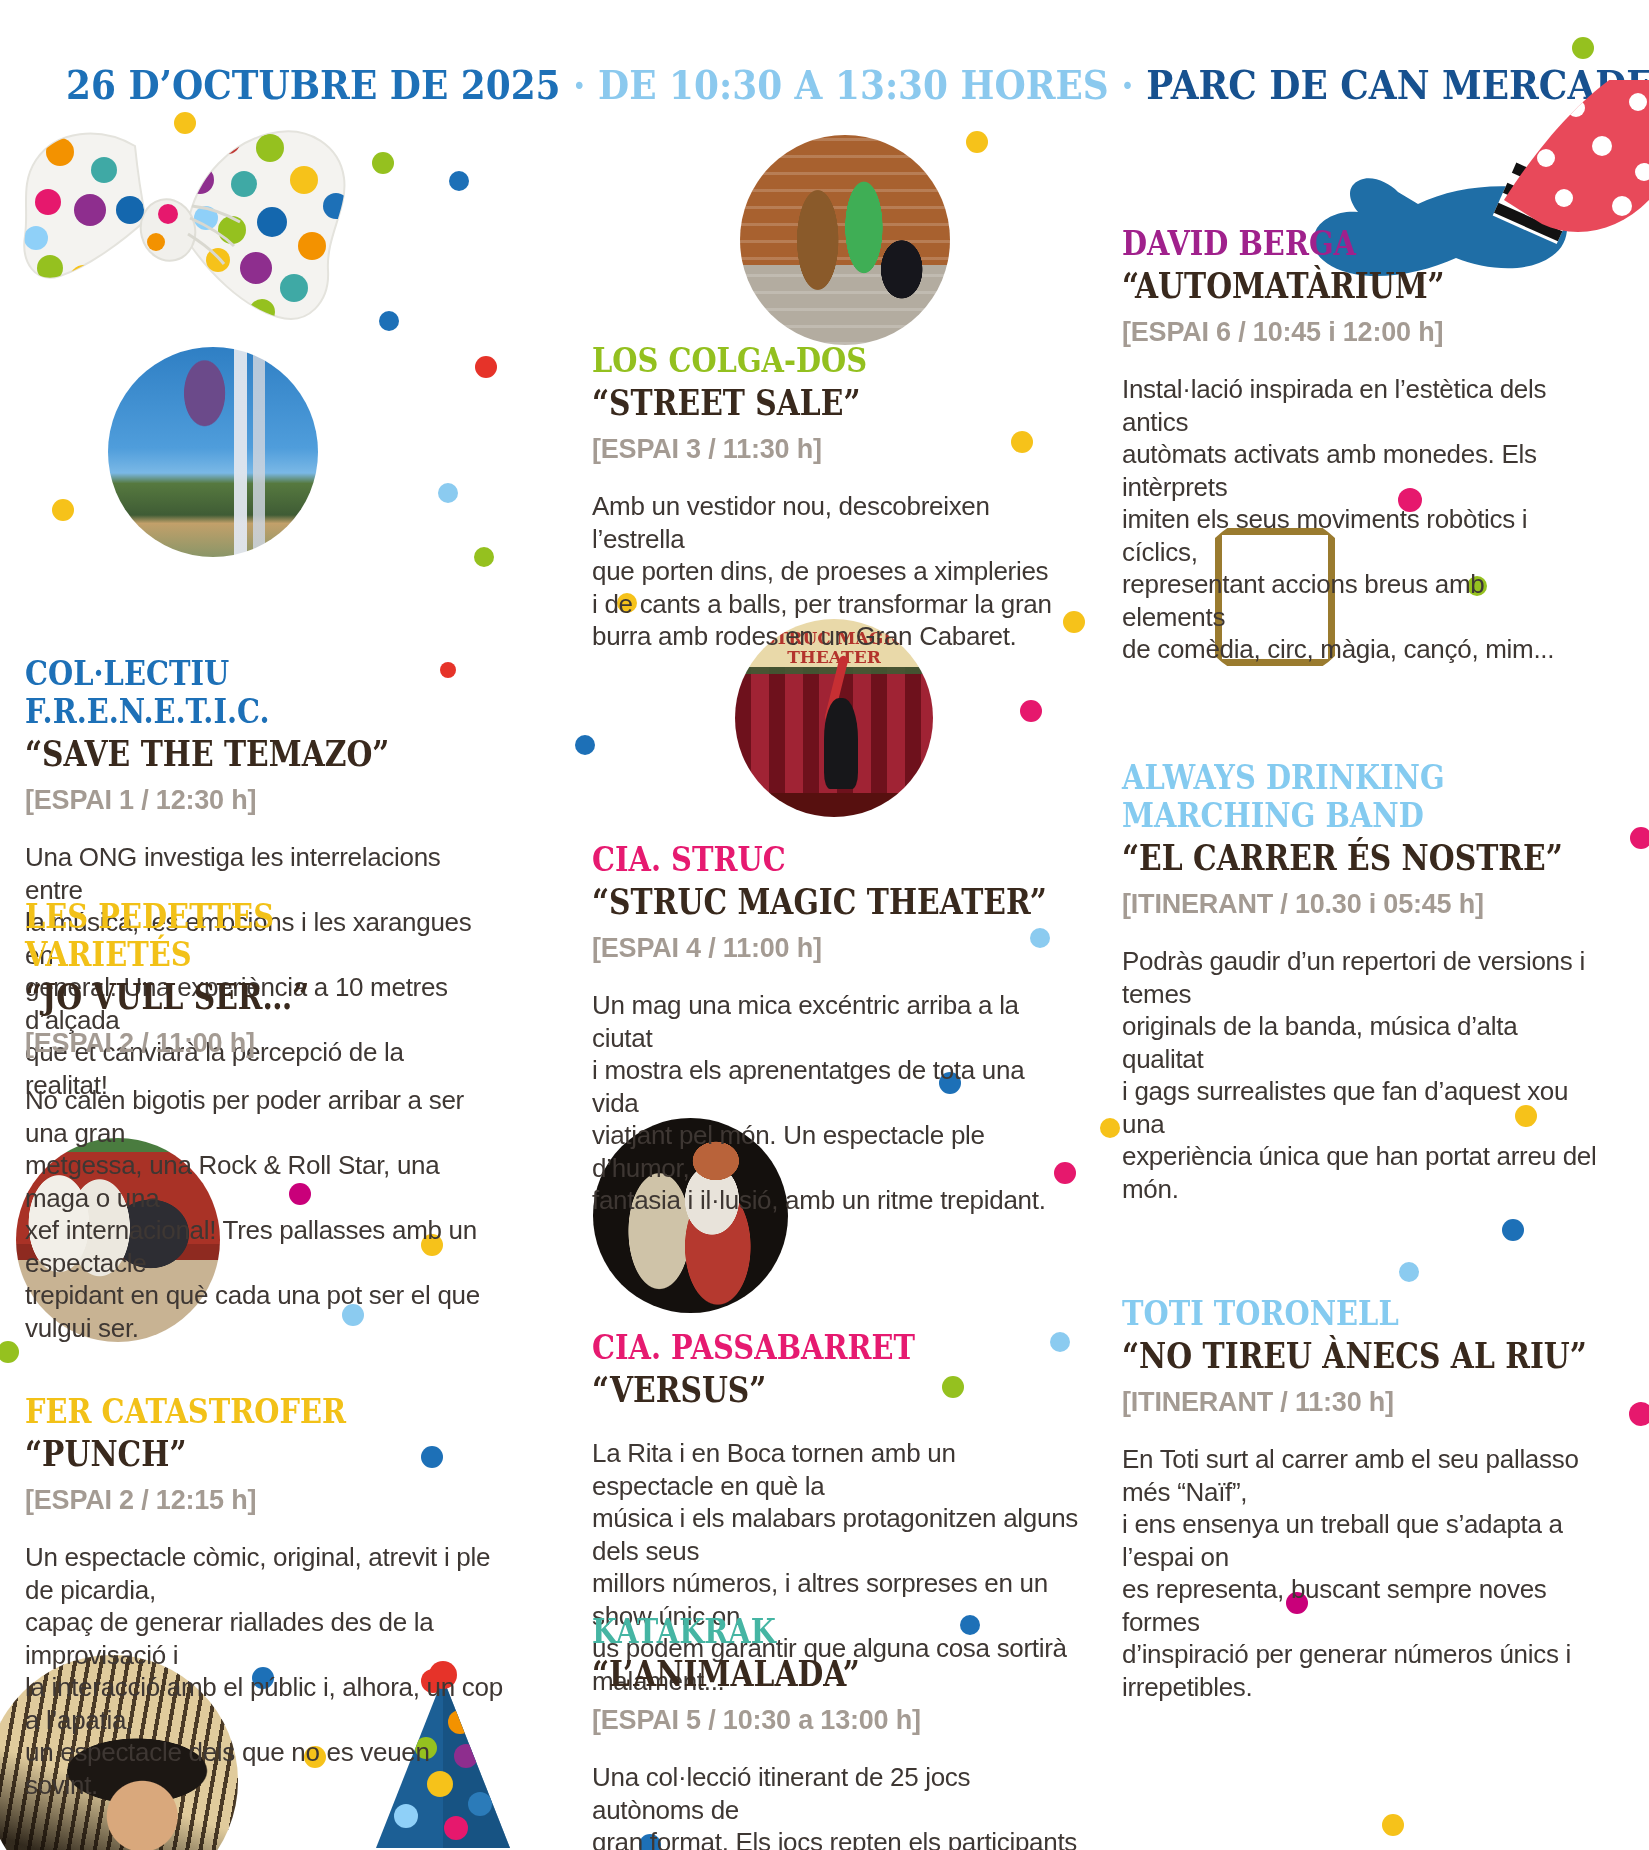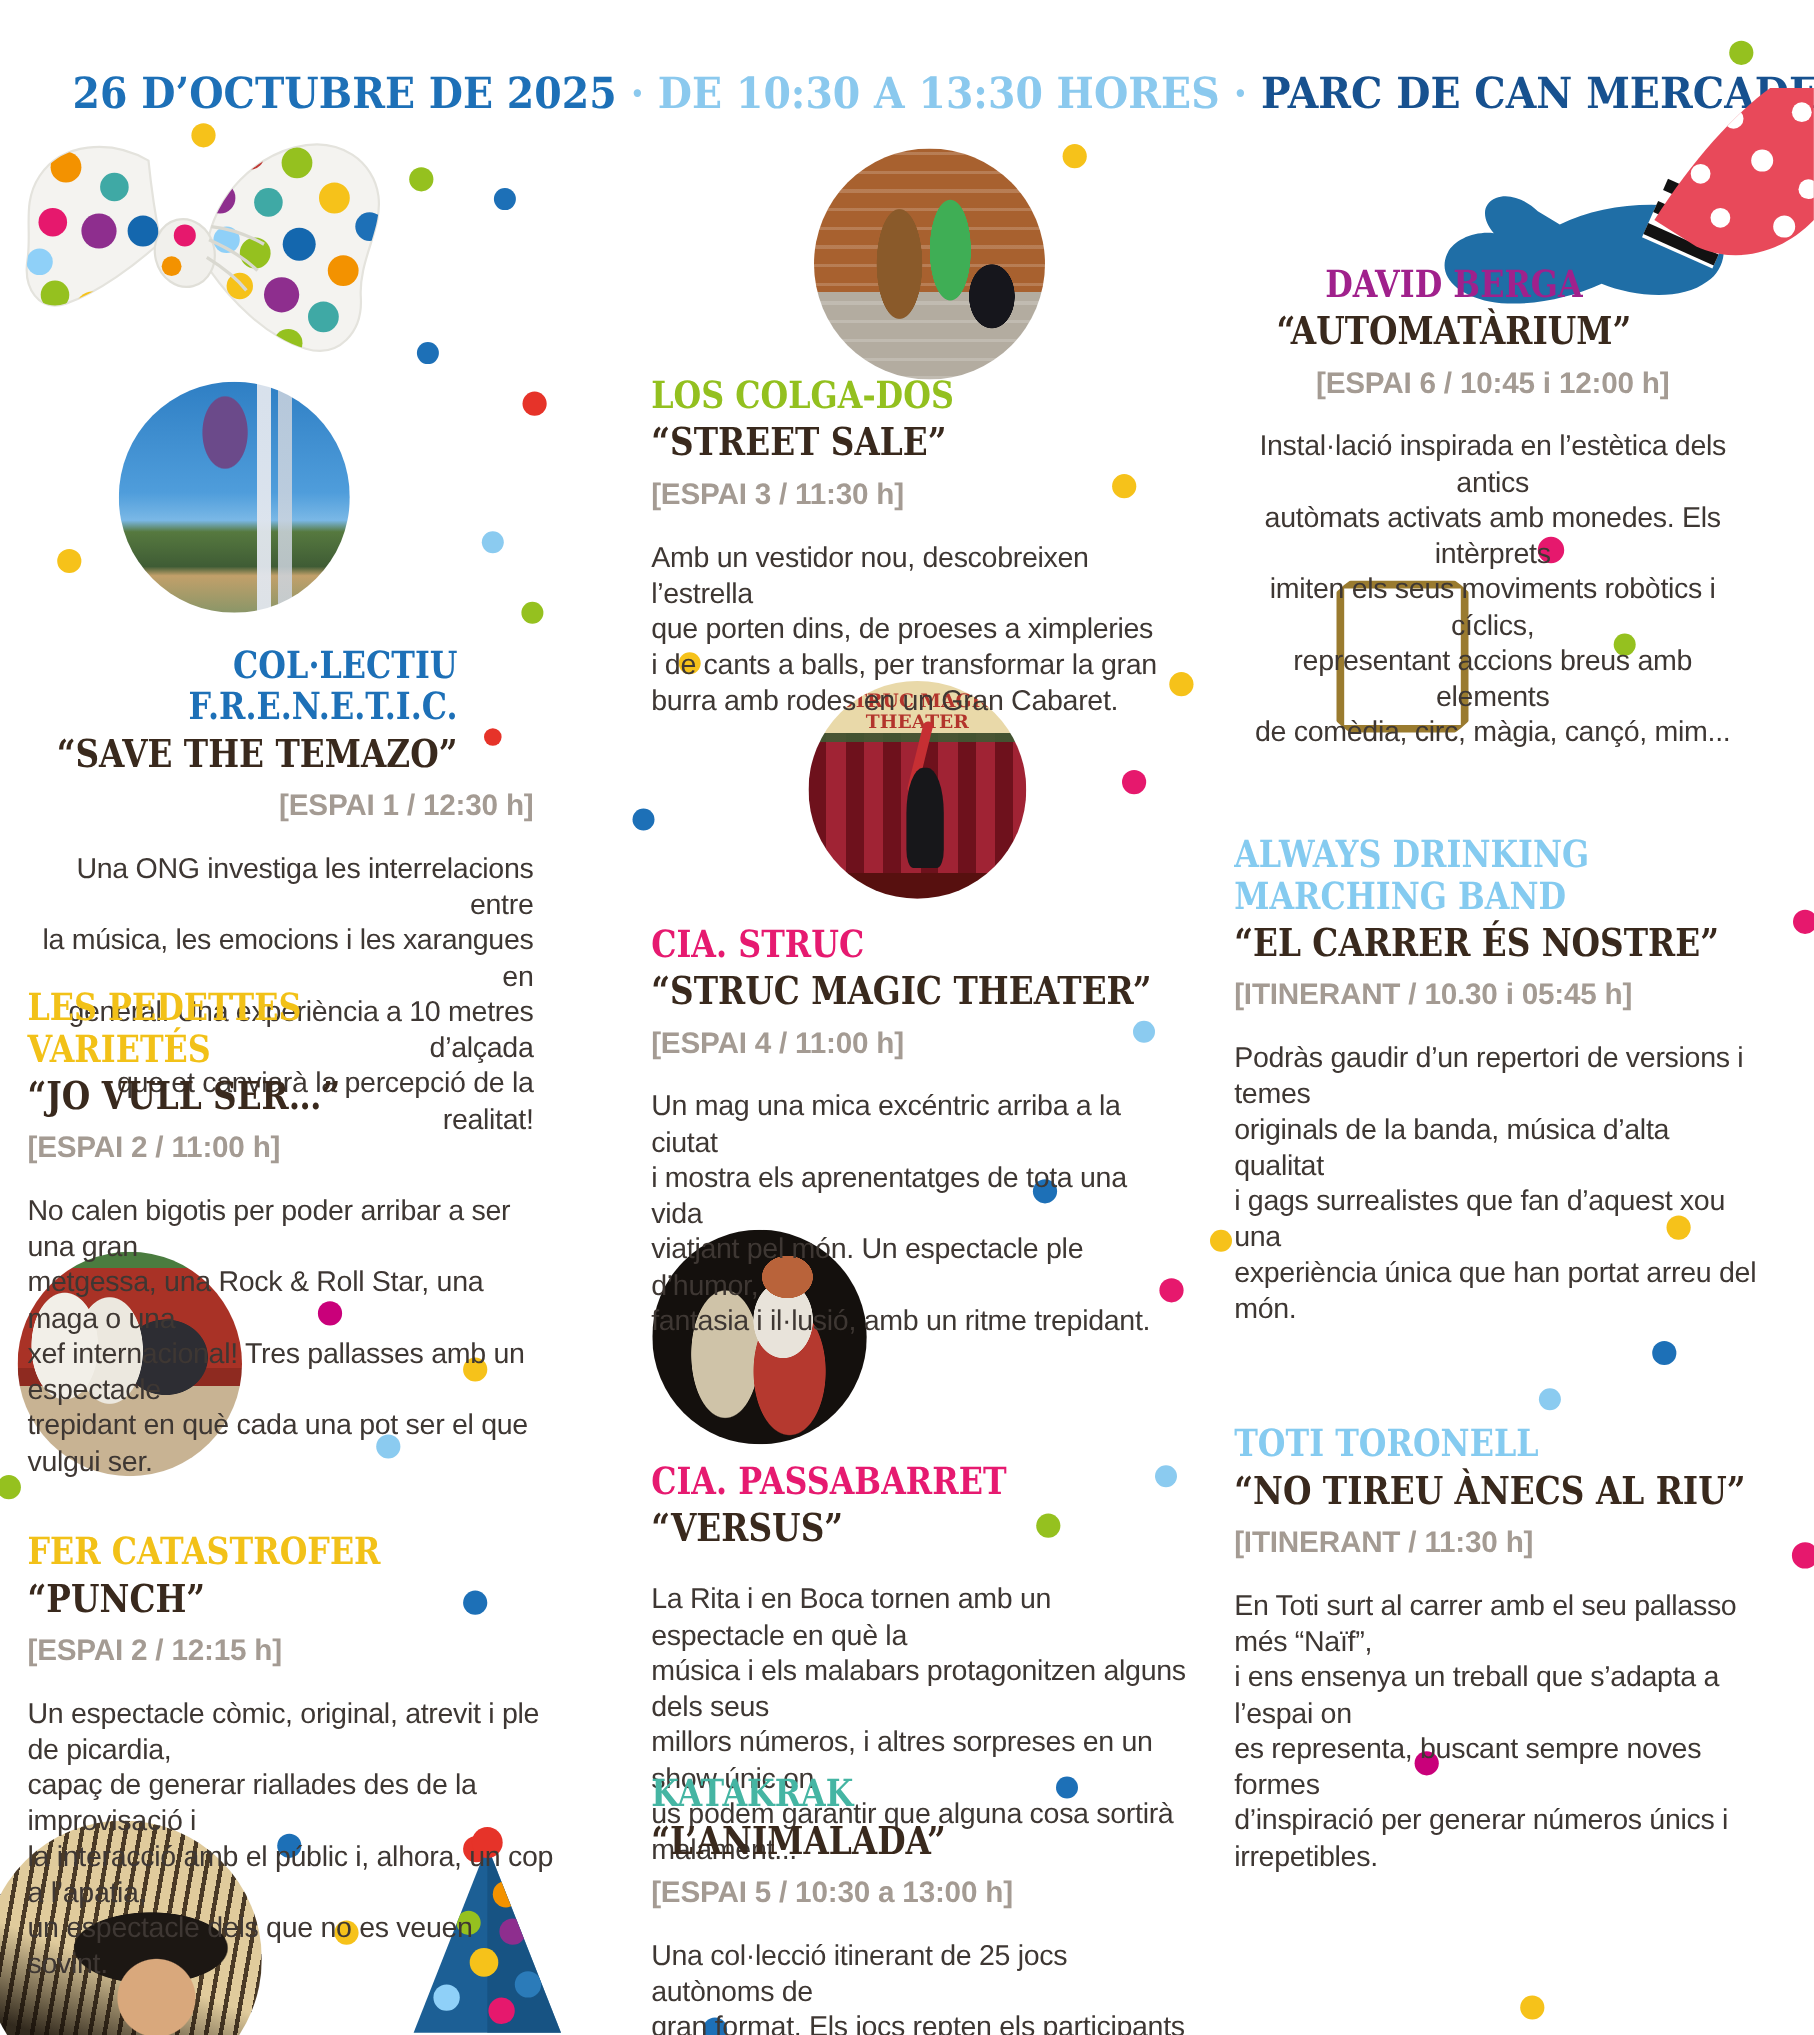--- a/index.html
+++ b/index.html
@@ -308,21 +308,21 @@
     <div class="sword"></div>
     <div class="magician"></div>
   </div>
   <div class="photo ph-band" style="left:1198px; top:1046px; width:200px; height:200px;"></div>
   <div class="photo ph-clowns" style="left:16px; top:1138px; width:204px; height:204px;"></div>
   <div class="photo ph-passabarret" style="left:593px; top:1118px; width:195px; height:195px;"></div>
   <div class="photo ph-toti" style="left:1390px; top:1545px; width:200px; height:200px;"></div>
   <div class="photo ph-accordion" style="left:-14px; top:1655px; width:252px; height:252px;"></div>
   <div class="photo ph-katakrak" style="left:1065px; top:1657px; width:212px; height:212px;"></div>
 
-  <section class="event" style="left:25px; top:586px; width:460px;text-align:right;">
+  <section class="event" style="left:25px; top:654px; width:460px;">
     <h2 class="company" style="color: rgb(29, 112, 183);">COL·LECTIU F.R.E.N.E.T.I.C.</h2>
     <h3 class="title">“SAVE THE TEMAZO”</h3>
     <div class="slot">[ESPAI 1 / 12:30 h]</div>
     <p class="desc">Una ONG investiga les interrelacions entre
 la música, les emocions i les xarangues en
 general. Una experiència a 10 metres d’alçada
 que et canviarà la percepció de la realitat!</p>
   </section>
 
   <section class="event" style="left:25px; top:897px; width:470px;">
@@ -377,21 +377,21 @@
   <section class="event" style="left:592px; top:1612px; width:490px;">
     <h2 class="company" style="color: rgb(69, 181, 163);">KATAKRAK</h2>
     <h3 class="title">“L’ANIMALADA”</h3>
     <div class="slot">[ESPAI 5 / 10:30 a 13:00 h]</div>
     <p class="desc">Una col·lecció itinerant de 25 jocs autònoms de
 gran format. Els jocs repten els participants a
 resoldre petits objectius utilitzant habilitats
 psicomotores bàsiques i una mica d’enginy i estratègia.</p>
   </section>
 
-  <section class="event" style="left:1122px; top:240px; width:470px;text-align:center;">
+  <section class="event" style="left:1122px; top:224px; width:470px;">
     <h2 class="company" style="color: rgb(160, 33, 140);">DAVID BERGA</h2>
     <h3 class="title">“AUTOMATÀRIUM”</h3>
     <div class="slot">[ESPAI 6 / 10:45 i 12:00 h]</div>
     <p class="desc">Instal·lació inspirada en l’estètica dels antics
 autòmats activats amb monedes. Els intèrprets
 imiten els seus moviments robòtics i cíclics,
 representant accions breus amb elements
 de comèdia, circ, màgia, cançó, mim...</p>
   </section>
 

